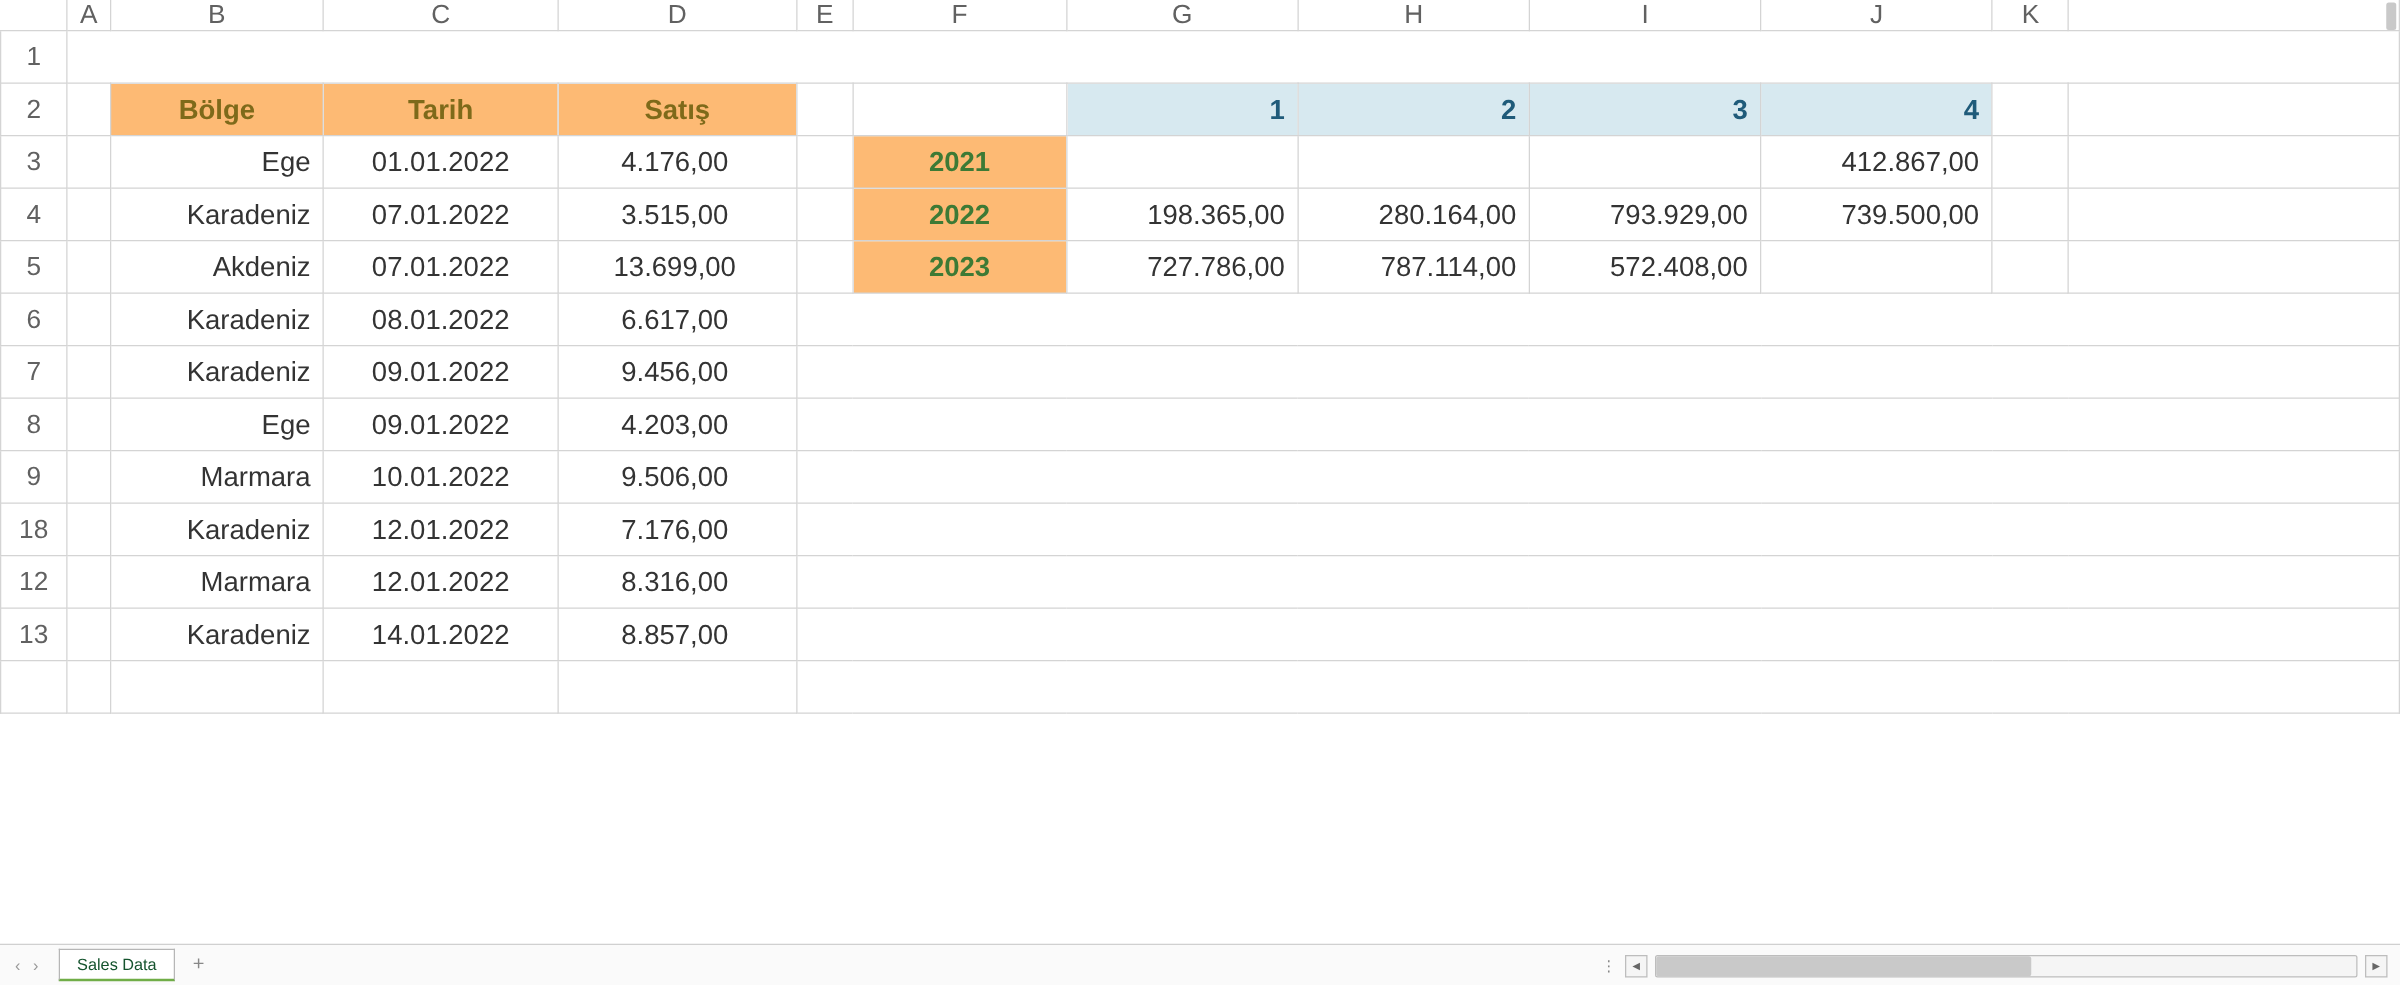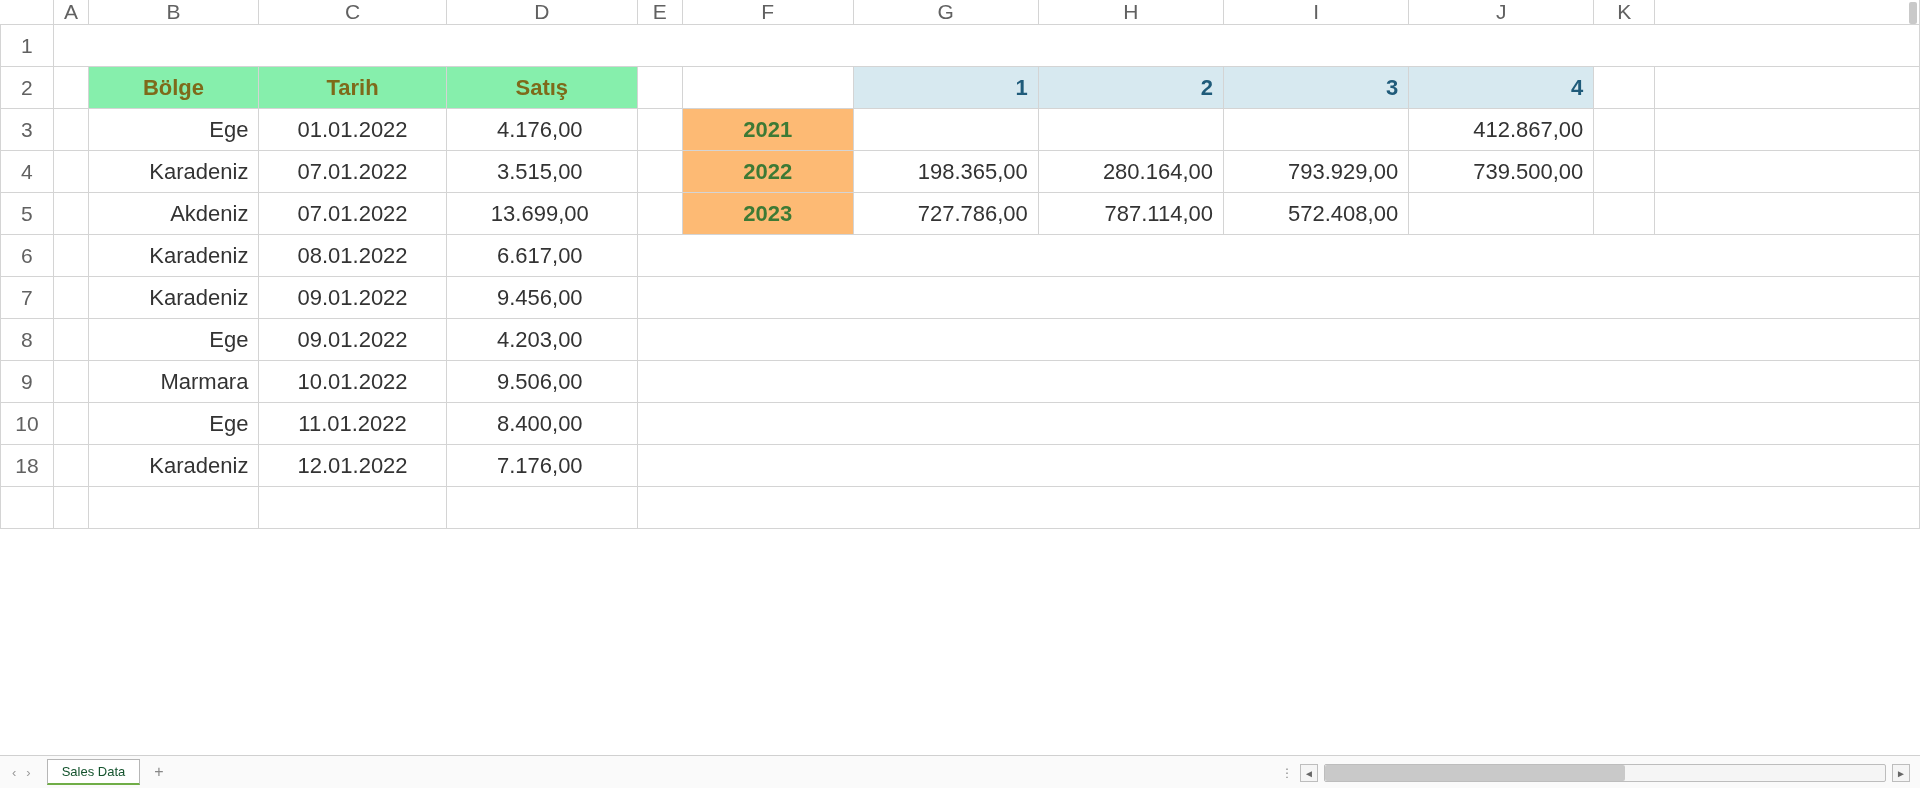--- a/index.html
+++ b/index.html
@@ -22,21 +22,21 @@
 .cE{width:44px}
 .cF{width:168px}
 .cG{width:182px}
 .cH{width:182px}
 .cI{width:182px}
 .cJ{width:182px}
 .cK{width:60px}
 .cRest{width:260px}
 
 
-td.t1h{background:#86efac;border:1px solid #b0a97a;color:#7e6a1a;font-weight:700;text-align:center;font-size:24px}
+td.t1h{background:#fdba74;border:1px solid #b0a97a;color:#7e6a1a;font-weight:700;text-align:center;font-size:24px}
 td.t1{border:1px solid #c9c4a3}
 td.t1.left{text-align:right;padding-left:10px}
 td.t1.ctr{text-align:center}
 td.t1.rt{text-align:center;padding-right:14px}
 
 
 td.t2ch{background:#d7e9f0;border:1px solid #a9c6d3;color:#1f5b7a;font-weight:700;text-align:right;padding-right:24px;font-size:24px}
 
 td.t2rh{background:#fdba74;border:1px solid #a6c99a;color:#3d7a35;font-weight:700;text-align:center;font-size:24px}
 td.t2{border:1px solid #c9c9c9;text-align:right;padding-right:14px}
@@ -192,33 +192,41 @@
 </tr>
 <tr>
 <th class="rowhdr">9</th>
 <td class="noborder"></td>
 <td class="t1 left">Marmara</td>
 <td class="t1 ctr">10.01.2022</td>
 <td class="t1 rt">9.506,00</td>
 <td class="noborder" colspan="8"></td>
 </tr>
 <tr>
-<th class="rowhdr">10</th>
-<td class="noborder"></td>
-<td class="t1 left">Ege</td>
-<td class="t1 ctr">11.01.2022</td>
-<td class="t1 rt">8.400,00</td>
-<td class="noborder" colspan="8"></td>
-</tr>
-<tr>
 <th class="rowhdr">18</th>
 <td class="noborder"></td>
 <td class="t1 left">Karadeniz</td>
 <td class="t1 ctr">12.01.2022</td>
 <td class="t1 rt">7.176,00</td>
+<td class="noborder" colspan="8"></td>
+</tr>
+<tr>
+<th class="rowhdr">12</th>
+<td class="noborder"></td>
+<td class="t1 left">Marmara</td>
+<td class="t1 ctr">12.01.2022</td>
+<td class="t1 rt">8.316,00</td>
+<td class="noborder" colspan="8"></td>
+</tr>
+<tr>
+<th class="rowhdr">13</th>
+<td class="noborder"></td>
+<td class="t1 left">Karadeniz</td>
+<td class="t1 ctr">14.01.2022</td>
+<td class="t1 rt">8.857,00</td>
 <td class="noborder" colspan="8"></td>
 </tr>
 
 <tr class="partial">
 <th class="rowhdr"></th>
 <td class="noborder"></td>
 <td class="t1 left"></td>
 <td class="t1 ctr"></td>
 <td class="t1 rt"></td>
 <td class="noborder" colspan="8"></td>

